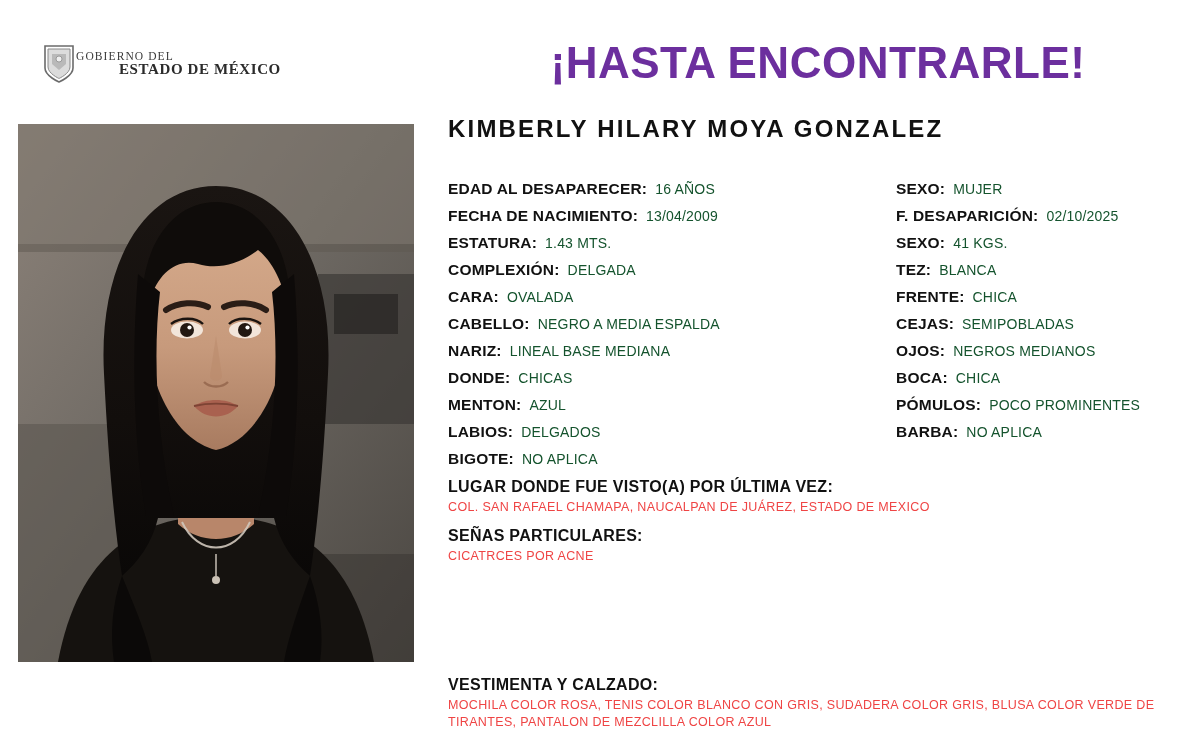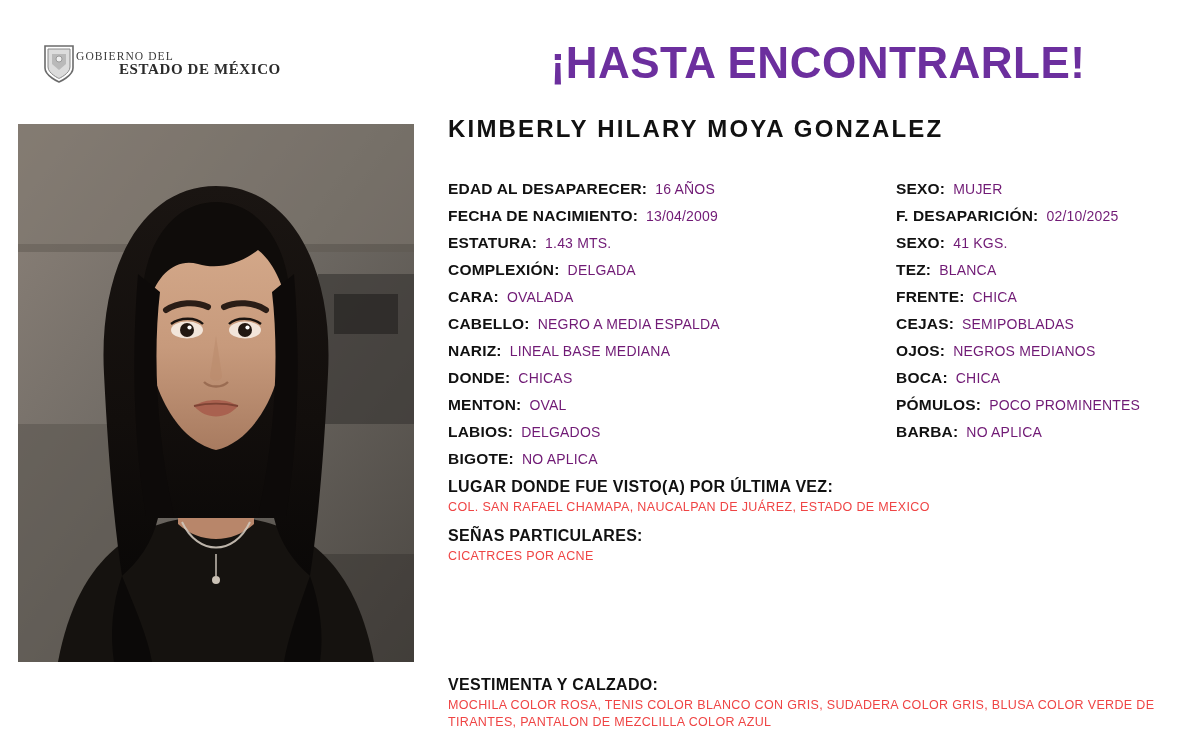--- a/index.html
+++ b/index.html
@@ -112,21 +112,21 @@
     white-space: nowrap;
   }
   .det-label {
     font-size: 15.5px;
     font-weight: 700;
     letter-spacing: 0.2px;
     color: #111111;
   }
   .det-value {
     font-size: 14px;
-    color: #701a75;
+    color: #14532d;
     margin-left: 8px;
     letter-spacing: 0.2px;
   }
 
   
   .block {
     position: absolute;
     left: 448px;
     width: 748px;
   }
@@ -278,21 +278,21 @@
         <div class="det-row">
           <span class="det-label">NARIZ:</span>
           <span class="det-value">LINEAL BASE MEDIANA</span>
         </div>
         <div class="det-row">
           <span class="det-label">DONDE:</span>
           <span class="det-value">CHICAS</span>
         </div>
         <div class="det-row">
           <span class="det-label">MENTON:</span>
-          <span class="det-value">OVAL</span>
+          <span class="det-value">AZUL</span>
         </div>
         <div class="det-row">
           <span class="det-label">LABIOS:</span>
           <span class="det-value">DELGADOS</span>
         </div>
         <div class="det-row">
           <span class="det-label">BIGOTE:</span>
           <span class="det-value">NO APLICA</span>
         </div>
       </div>

